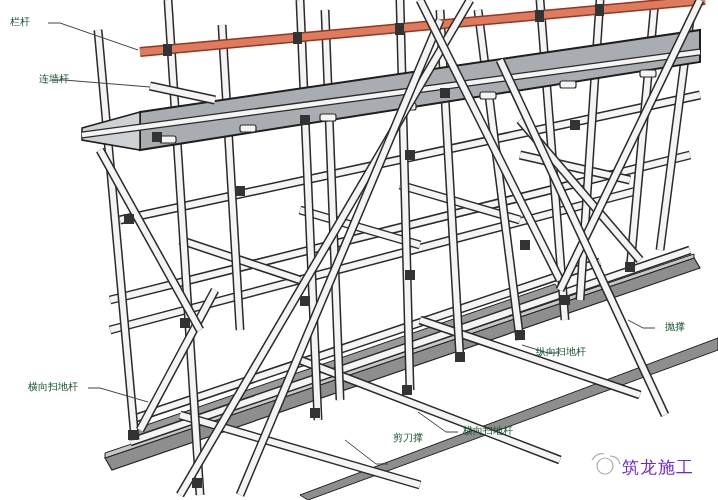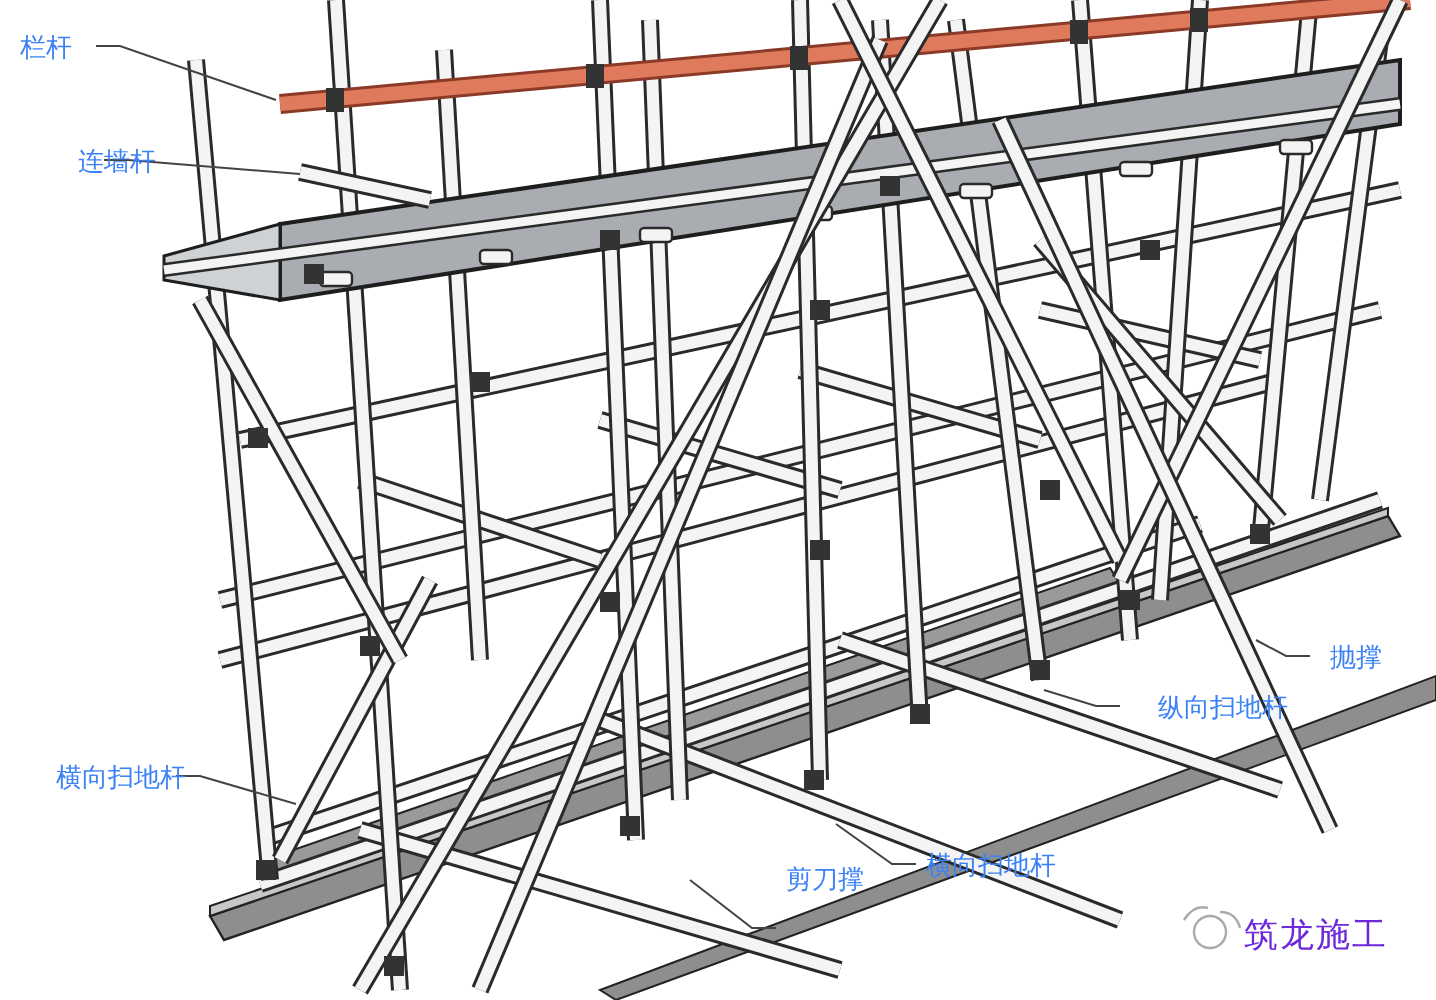--- a/index.html
+++ b/index.html
@@ -1,19 +1,19 @@
 <!DOCTYPE html>
 <html><head>
   <meta charset="utf-8">
   <style>
     html, body { margin: 0; padding: 0; background: #ffffff; }
     body { width: 718px; height: 500px; overflow: hidden; position: relative;
            font-family: "DejaVu Sans", sans-serif; }
     #stage { position: absolute; left: 0; top: 0; width: 718px; height: 500px; }
-    .lbl { position: absolute; font-size: 13px; color: #3b82f6; white-space: nowrap;
+    .lbl { position: absolute; font-size: 10px; color: #14532d; white-space: nowrap;
            font-family: Liberation Sans, sans-serif; }
     .wm-title { position: absolute; font-size: 17px; color: #6d28d9; letter-spacing: 1px; }
     .wm-sub { position: absolute; font-size: 14px; color: #ffffff; font-weight: bold;
               text-shadow: 0 0 2px #222, 1px 1px 0 #222, -1px -1px 0 #222, 1px -1px 0 #222, -1px 1px 0 #222; }
   </style>
 </head>
 <body>
 
 <div id="stage">
   <svg width="718" height="500" viewBox="0 0 718 500">
@@ -182,18 +182,18 @@
     <g stroke="#aaaaaa" fill="none" stroke-width="1.2">
       <circle cx="605" cy="466" r="8"></circle>
       <path d="M592,460 q5,-8 12,-6 M610,456 q8,0 10,8"></path>
     </g>
   </svg>
 
   <span class="lbl" style="left:10px; top:15px;">栏杆</span>
   <span class="lbl" style="left:6px; top:72px;margin-left:33px;">连墙杆</span>
   <span class="lbl" style="left:28px; top:380px;">横向扫地杆</span>
   <span class="lbl" style="left:665px; top:320px;">抛撑</span>
-  <span class="lbl" style="left:579px; top:345px;text-align:right;">纵向扫地杆</span>
+  <span class="lbl" style="left:536px; top:345px;text-align:right;">纵向扫地杆</span>
   <span class="lbl" style="left:463px; top:424px;">横向扫地杆</span>
   <span class="lbl" style="left:393px; top:431px;">剪刀撑</span>
 
   <span class="wm-title" style="left:622px; top:456px;">筑龙施工</span>
 </div>
 
 </body></html>

